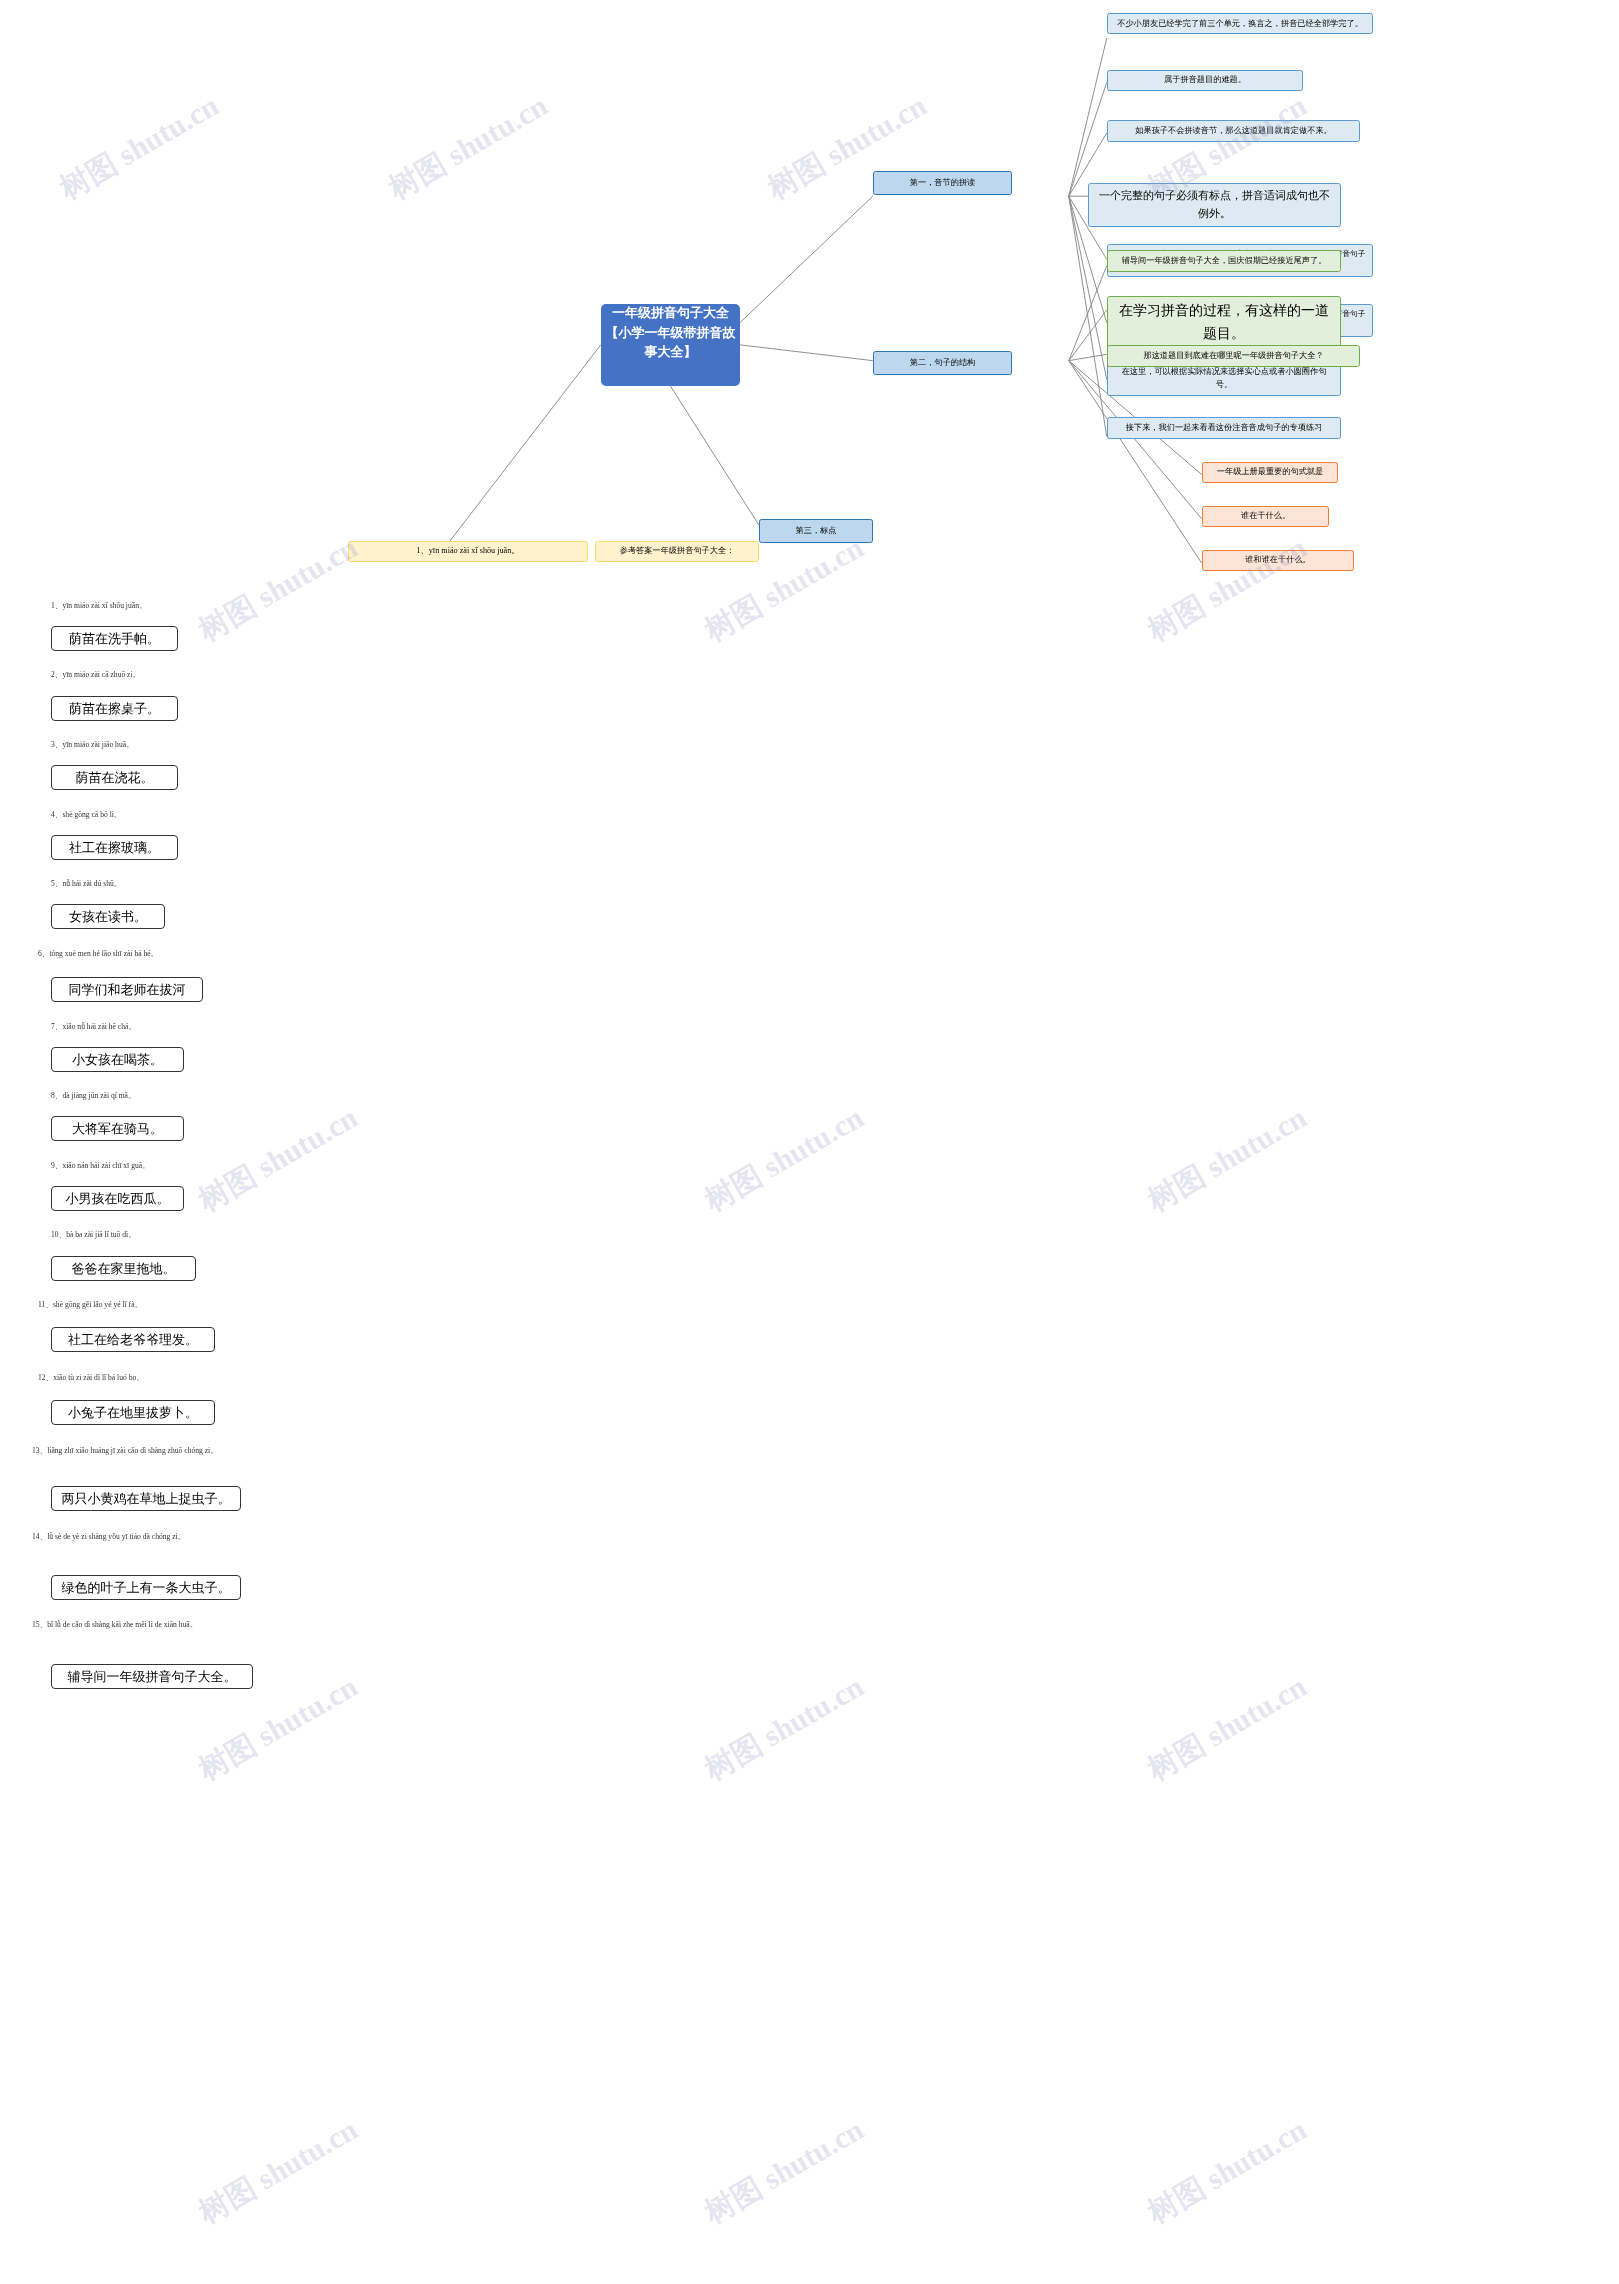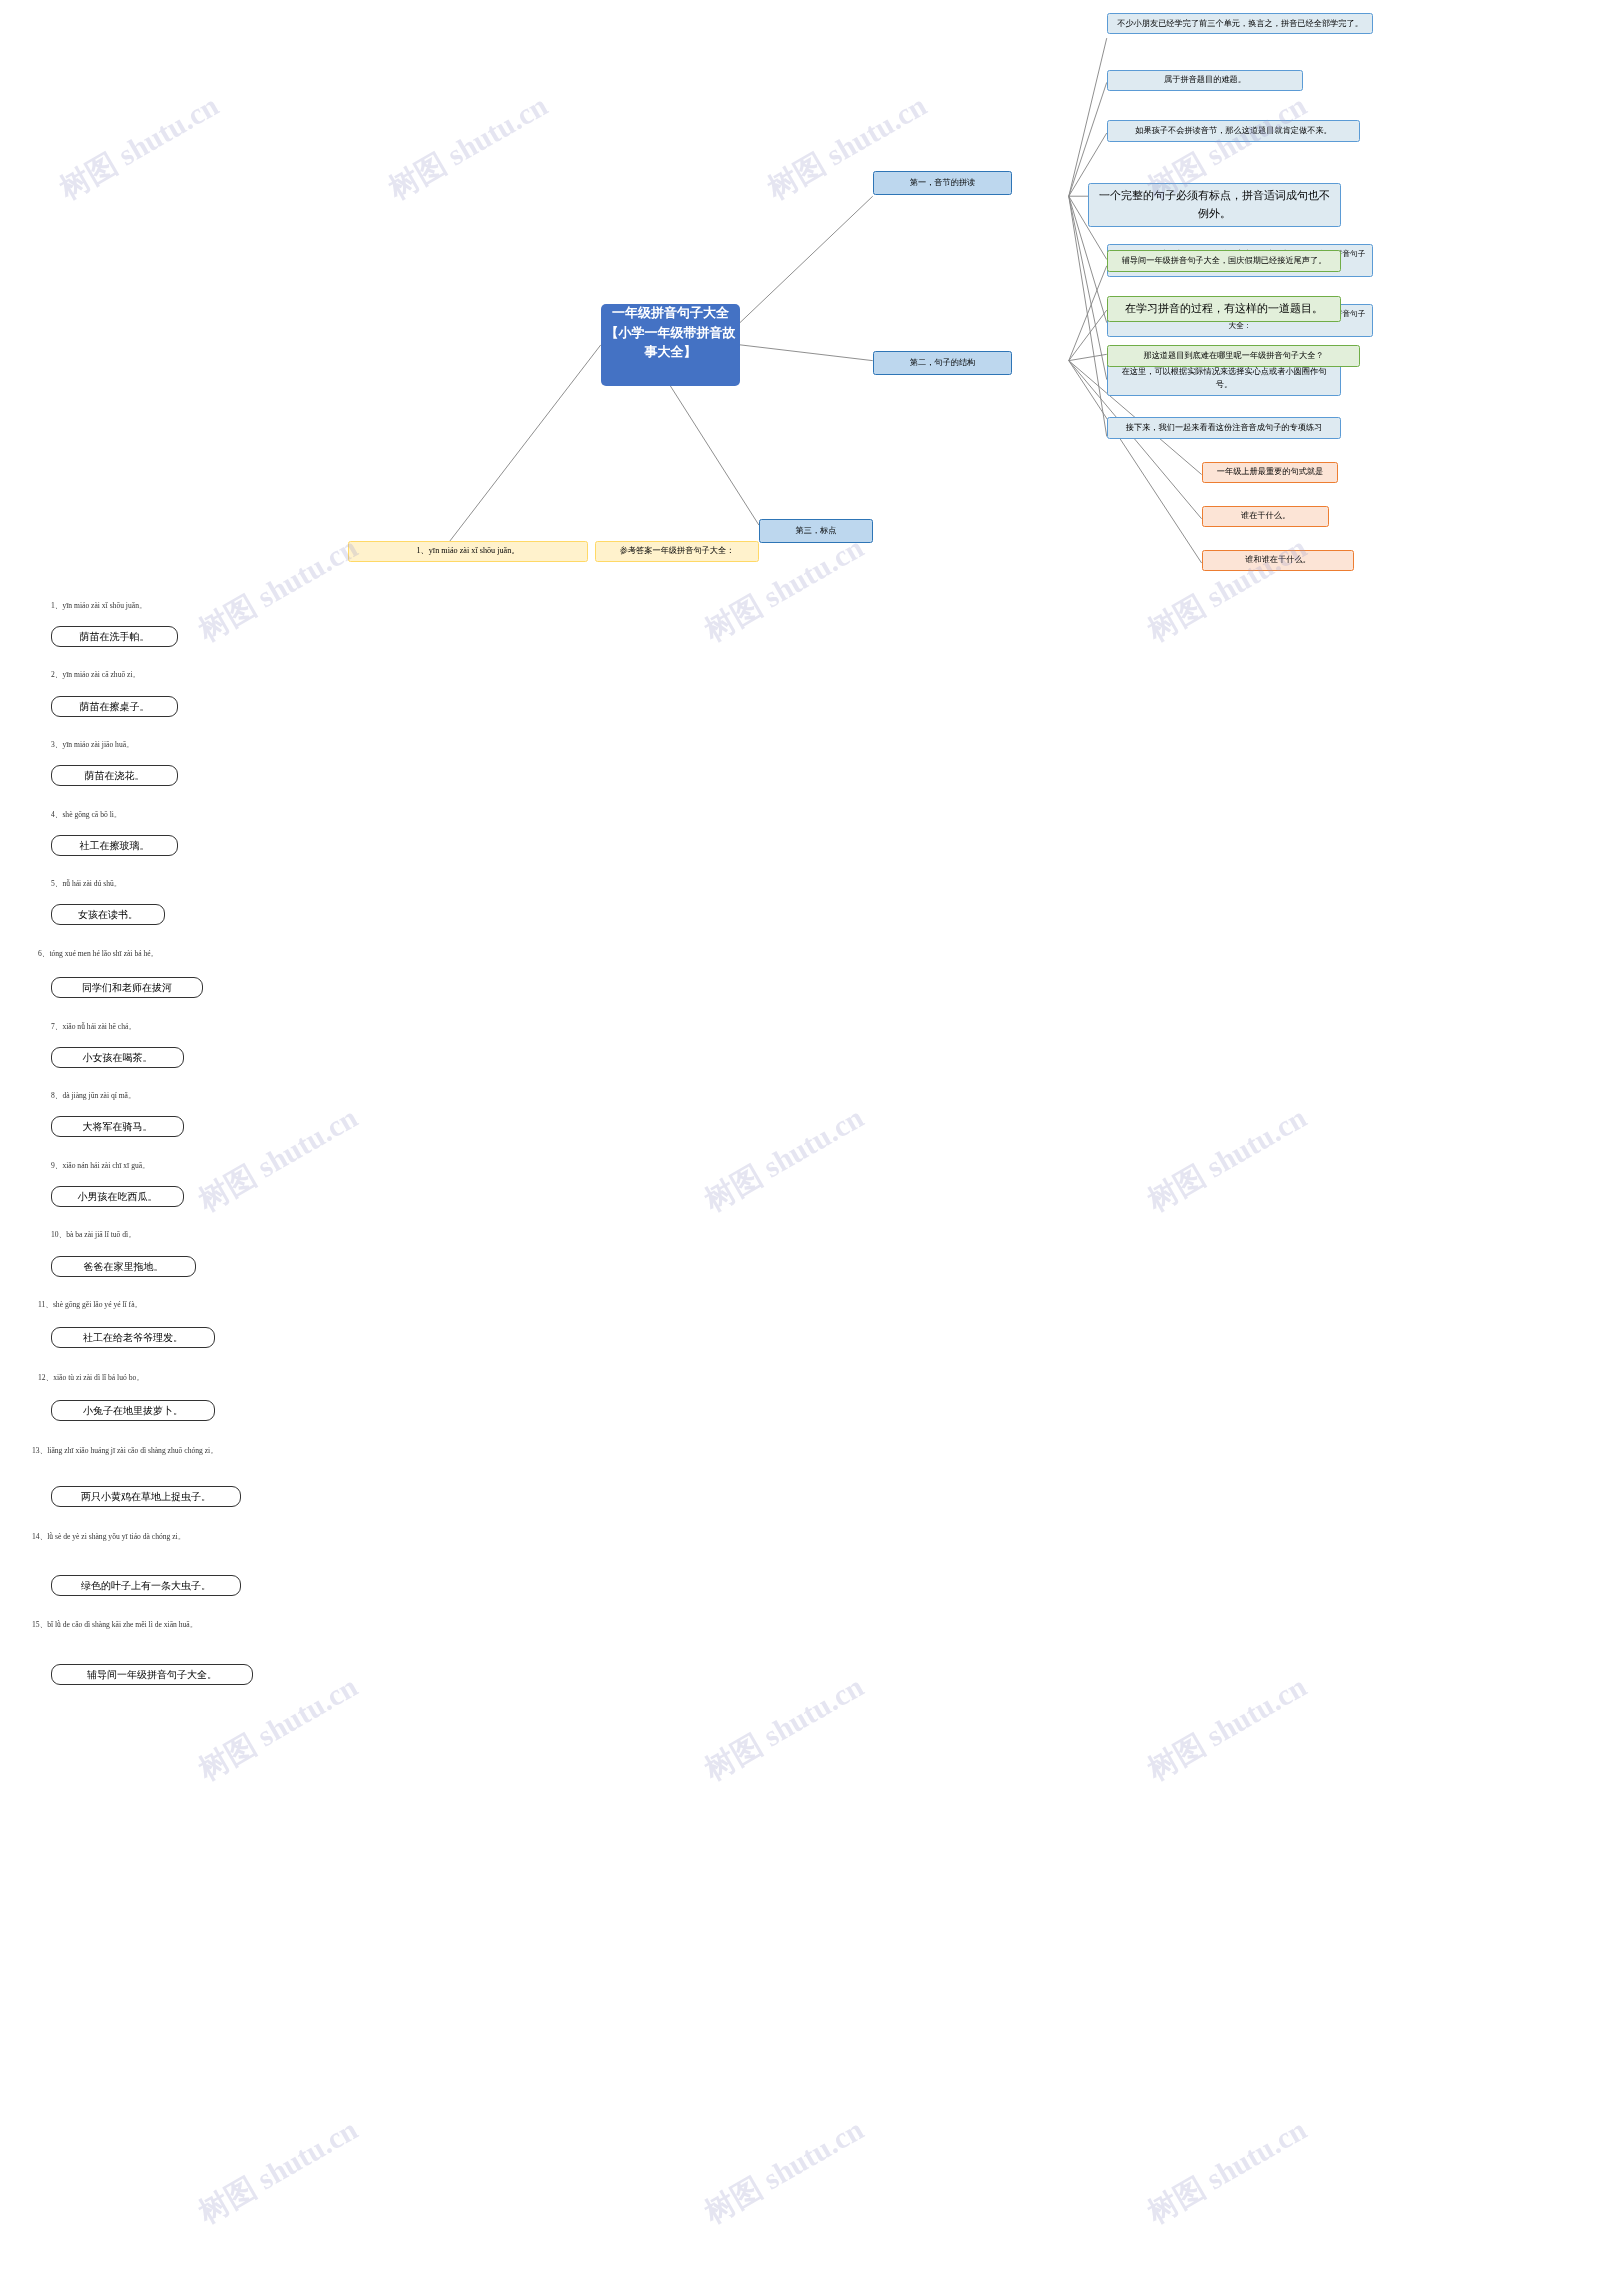--- a/index.html
+++ b/index.html
@@ -93,22 +93,22 @@
       z-index: 1;
       pointer-events: none;
     }
 
     
     .zh-box {
       position: absolute;
       border: 0.9px solid #333;
       background: #fff;
       padding: 2.5px 7.6px;
-      border-radius: 9px;
-      font-size: 10px;
+      border-radius: 4px;
+      font-size: 13px;
       text-align: center;
       z-index: 10;
     }
 
     
     .num-label {
       position: absolute;
       font-size: 7.6px;
       color: #333;
       z-index: 10;
@@ -197,21 +197,21 @@
     <span>接下来，我们一起来看看这份注音音成句子的专项练习</span>
   </div>
 
   <div class="node-box medium-blue" style="position:absolute; top:351px; left:873px; width:139px; padding:5px 8.9px;">
     <span>第二，句子的结构</span>
   </div>
 
   <div class="node-box light-green" style="position:absolute; top:250px; left:1107px; width:234px; font-size:8.2px; line-height:1.6;">
     <span>辅导间一年级拼音句子大全，国庆假期已经接近尾声了。</span>
   </div>
-  <div class="node-box light-green" style="position:absolute; top:296px; left:1107px; width:234px; font-size:11px; line-height:1.6;">
+  <div class="node-box light-green" style="position:absolute; top:296px; left:1107px; width:234px; font-size:14px; line-height:1.6;">
     <span>在学习拼音的过程，有这样的一道题目。</span>
   </div>
   <div class="node-box light-green" style="position:absolute; top:345px; left:1107px; width:253px; font-size:8.2px; line-height:1.6;">
     <span>那这道题目到底难在哪里呢一年级拼音句子大全？</span>
   </div>
 
   <div class="node-box light-orange" style="position:absolute; top:462px; left:1202px; width:136px;">
     <span>一年级上册最重要的句式就是</span>
   </div>
   <div class="node-box light-orange" style="position:absolute; top:506px; left:1202px; width:127px;">

